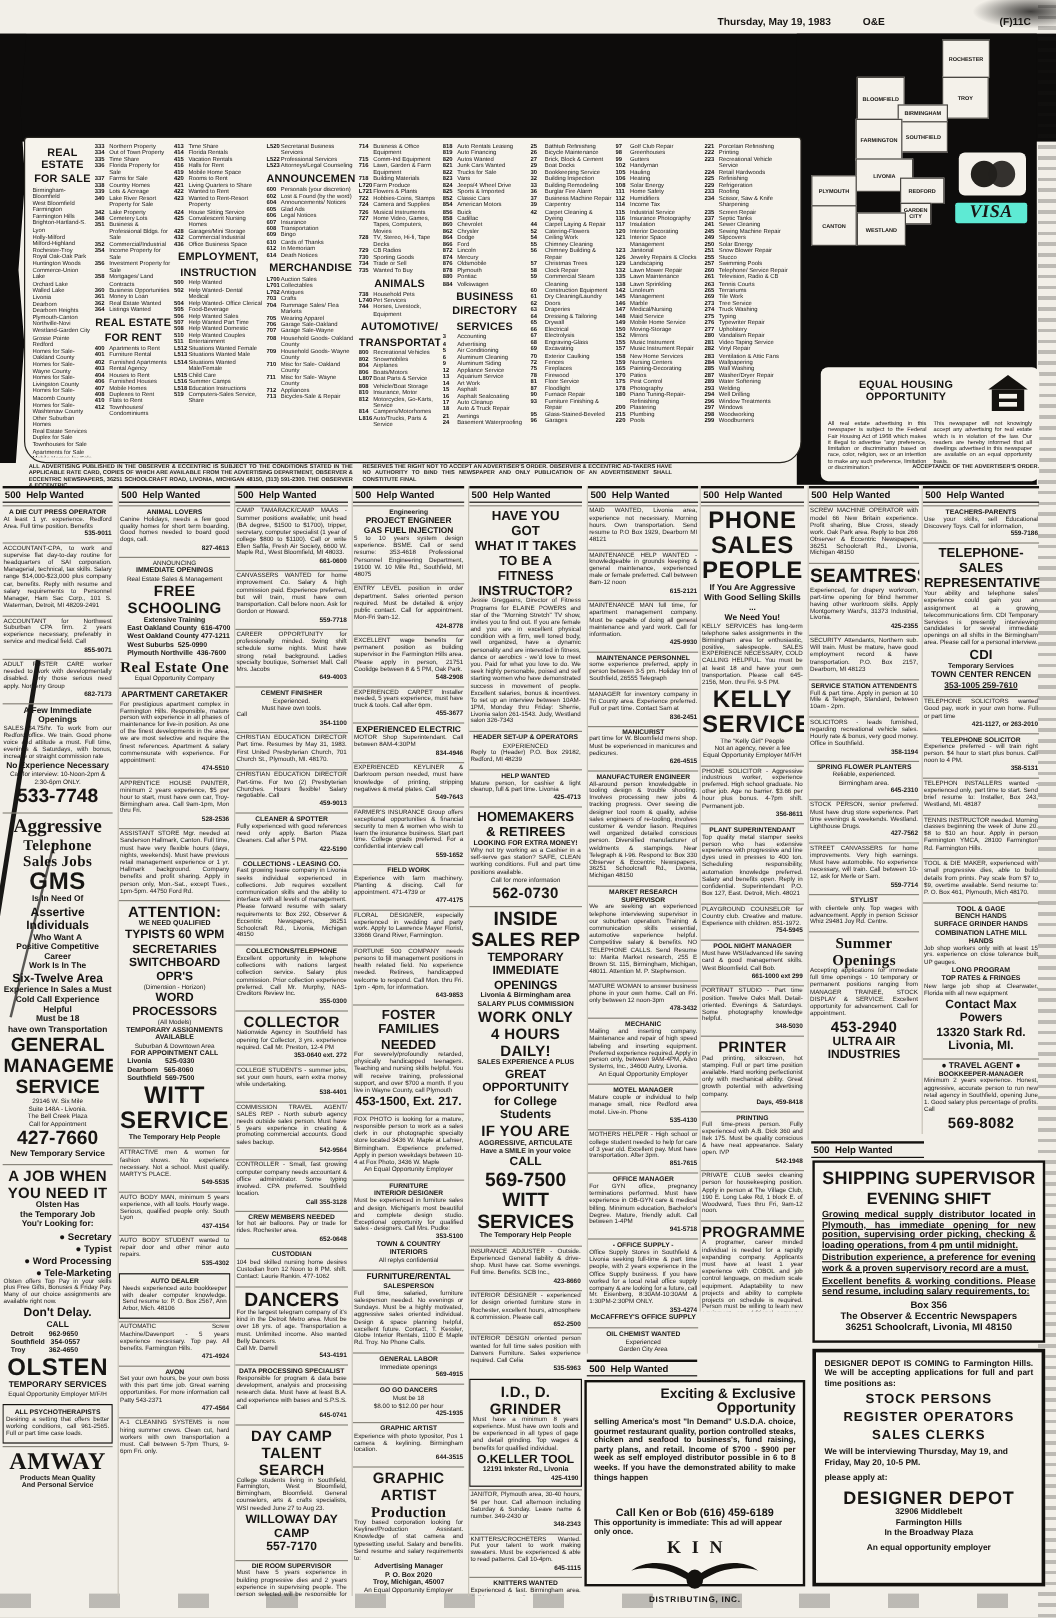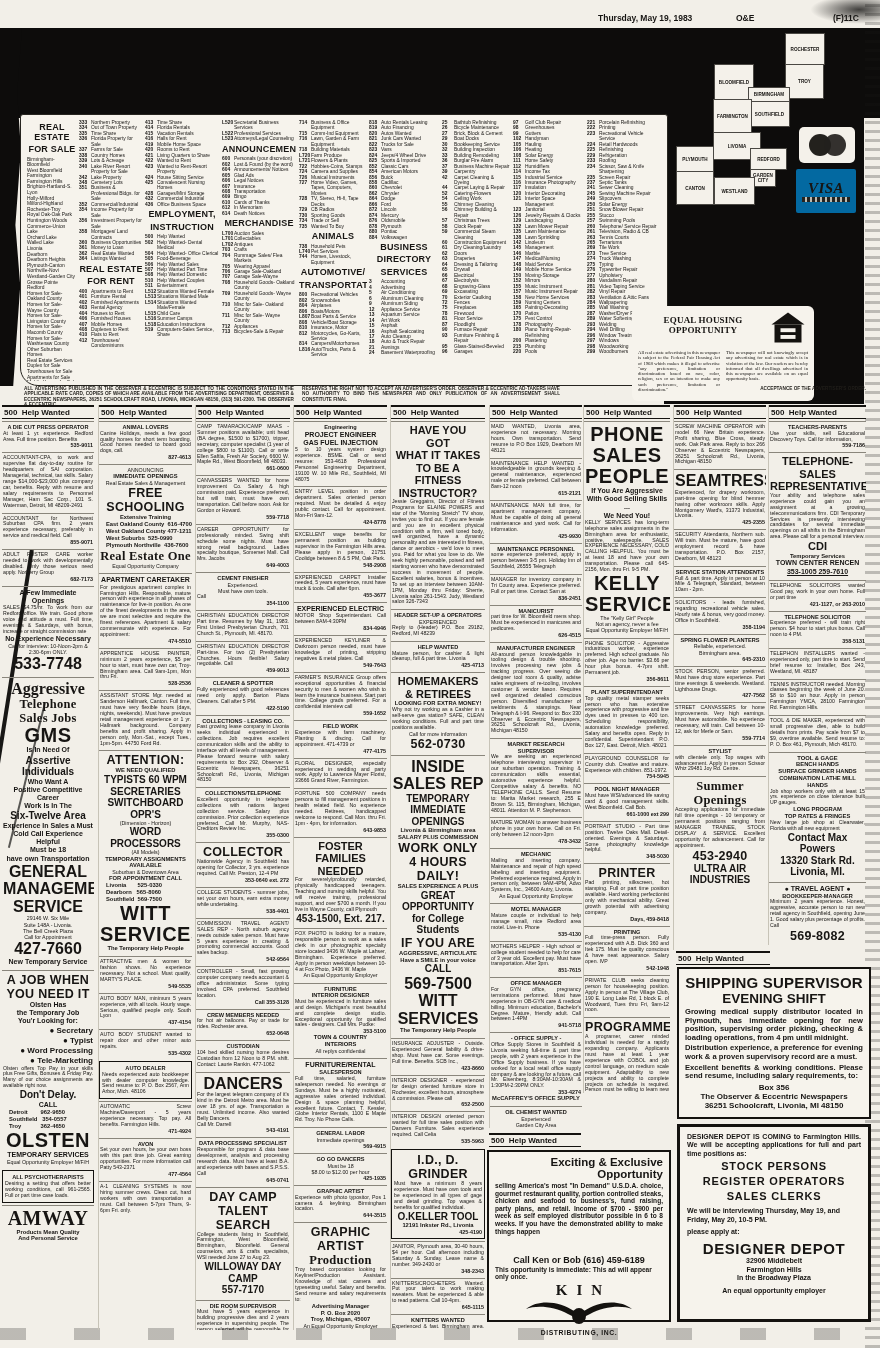--- a/index.html
+++ b/index.html
@@ -1,21 +1,21 @@
 <!DOCTYPE html>
 <html><head>
 <meta charset="utf-8">
 <style>
   html,body{margin:0;padding:0;background:#d8d5cc;}
   .page{position:relative;width:880px;height:1348px;background:#f2efe8;overflow:hidden;
         font-family:"Liberation Sans",sans-serif;color:#171513;}
   
   .masthead{position:absolute;top:13px;left:0;width:880px;height:14px;font-size:8.5px;font-weight:bold;}
   .mh-date{position:absolute;left:598px;}
-  .mh-oe{position:absolute;left:736px;}
+  .mh-oe{position:absolute;left:719px;}
   .mh-ref{position:absolute;left:833px;}
   
   .band1{position:absolute;left:0;top:28px;width:880px;height:90px;background:#0d0c0b;}
   .band2{position:absolute;left:664px;top:28px;width:200px;height:376px;background:#0d0c0b;}
   .gut{position:absolute;left:0;top:28px;width:22px;height:358px;background:#0d0c0b;
        clip-path:polygon(0 0,100% 0,78% 18%,95% 34%,70% 55%,92% 72%,60% 100%,0 100%);}
   .streak1{position:absolute;left:4px;top:548px;width:4px;height:330px;background:#181715;transform:rotate(9deg);}
   .streak2{position:absolute;left:26px;top:700px;width:2px;height:150px;background:#181715;transform:rotate(14deg);opacity:.7;}
   .noise-right{position:absolute;right:0;top:0;width:15px;height:100%;opacity:.45;
        background:repeating-linear-gradient(0deg,rgba(25,24,22,.55) 0 3px,rgba(0,0,0,0) 3px 9px);}
@@ -34,26 +34,26 @@
   .ixcity{font-size:4.9px;line-height:5.6px;}
   
   .map{position:absolute;left:664px;top:28px;width:200px;height:188px;}
   .city{position:absolute;background:#f4f1ea;border:1px solid #4a4843;font-size:4.6px;font-weight:bold;
         display:flex;align-items:center;justify-content:center;text-align:center;line-height:5px;color:#14120f;}
   
   .mc{position:absolute;left:799px;top:127px;width:56px;height:36px;background:#f4f1ea;border-radius:5px;
       display:flex;align-items:center;justify-content:center;}
   .mc i{display:block;width:22px;height:22px;border-radius:50%;background:#23211d;}
   .mc i+i{margin-left:-7px;opacity:.92;}
-  .visa{position:absolute;left:796px;top:169px;width:60px;height:44px;background:#0369a1;border-radius:2px;
+  .visa{position:absolute;left:796px;top:169px;width:60px;height:17px;background:#5eead4;border-radius:2px;
         display:flex;flex-direction:column;align-items:center;justify-content:center;}
   .visa .vt{font-family:"Liberation Serif",serif;font-style:italic;font-weight:bold;font-size:15px;letter-spacing:.5px;}
   .visa .vb{width:48px;height:5px;background:repeating-linear-gradient(90deg,#25231f 0 3px,#bdb9ae 3px 5px);}
   
-  .eho{position:absolute;left:632px;top:306px;width:182px;height:95px;background:#f6f3ec;border-radius:6px;padding:5px 6px;box-sizing:border-box;font-family:Liberation Serif, serif;}
+  .eho{position:absolute;left:684px;top:306px;width:182px;height:95px;background:#f6f3ec;border-radius:6px;padding:5px 6px;box-sizing:border-box;}
   .eho-top{display:flex;}
   .eho-title{font-size:9px;line-height:10px;font-weight:bold;text-align:center;flex:1;padding-top:4px;letter-spacing:.2px;}
   .eho-house{width:40px;height:36px;flex:none;}
   .eho-cols{display:flex;gap:6px;margin-top:3px;}
   .eho-p{flex:1;font-size:4.7px;line-height:5.3px;text-align:justify;font-weight:500;}
   
   .legal{position:absolute;top:386px;font-size:4.7px;line-height:5.4px;font-weight:bold;text-align:justify;color:#201e1a;}
   #legal-l{left:24px;width:270px;}
   #legal-m{left:302px;width:258px;}
   #legal-r{left:752px;width:114px;text-align:right;}
@@ -83,21 +83,21 @@
   .und{text-decoration:underline;}
   
   .xhead{position:absolute;font-size:8px;font-weight:bold;white-space:pre;border-top:2px solid #14120f;
          border-bottom:1px solid #14120f;padding:1px 0 1px 2px;background:#f2efe8;}
   #hw-head8{left:676px;top:951px;width:92px;}
   #hw-head6{left:489px;top:1133px;width:90px;}
   #ship{position:absolute;left:677px;top:967px;width:194px;height:152px;border:2.5px solid #14120f;
         background:#f6f3ec;box-sizing:border-box;padding:5px 6px;}
   .sh-t{font-size:15px;font-weight:bold;text-align:center;letter-spacing:.2px;}
   .sh-t2{font-size:13.5px;font-weight:bold;text-align:center;margin-bottom:2px;}
-  .sh-b{font-size:7.6px;line-height:8.6px;font-weight:600;text-align:justify;margin-bottom:2px;}
+  .sh-b{font-size:7.6px;line-height:8.6px;font-weight:600;text-align:justify;margin-bottom:2px;text-decoration:underline;}
   .sh-c{font-size:8px;line-height:9px;font-weight:bold;text-align:center;}
   #designer{position:absolute;left:677px;top:1124px;width:194px;height:198px;border:3px solid #14120f;
         background:#f6f3ec;box-sizing:border-box;padding:6px 7px;}
   .dd-i{font-size:7px;line-height:8.4px;font-weight:bold;text-align:justify;}
   .dd-r{font-size:11px;line-height:14px;font-weight:800;text-align:center;letter-spacing:.8px;margin-top:1px;}
   .dd-b{font-size:7px;line-height:8.4px;font-weight:bold;margin-top:4px;}
   .dd-n{font-size:15px;font-weight:800;text-align:center;letter-spacing:.6px;margin-top:4px;}
   .dd-a{font-size:7px;line-height:8.5px;font-weight:bold;text-align:center;}
   .dd-e{font-size:7px;font-weight:bold;text-align:center;margin-top:4px;}
   #exciting{position:absolute;left:487px;top:1150px;width:184px;height:172px;border:2.5px solid #14120f;

